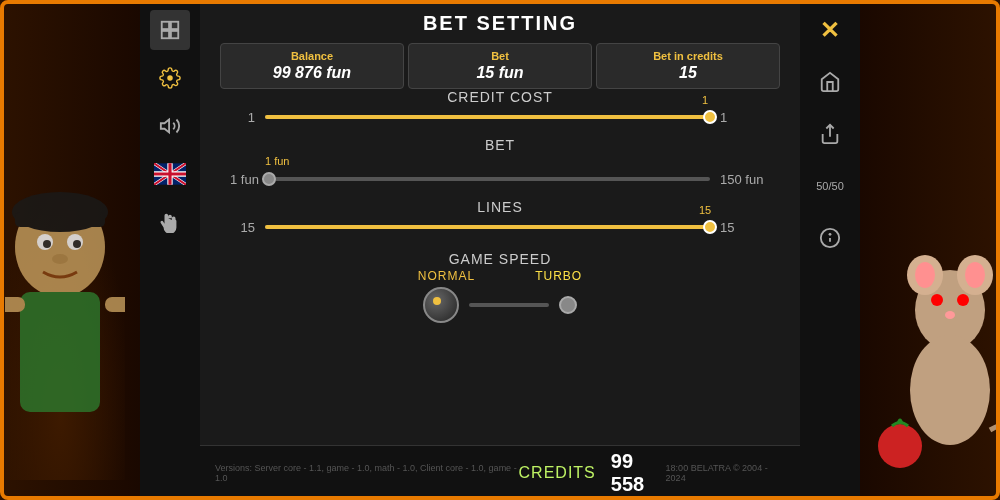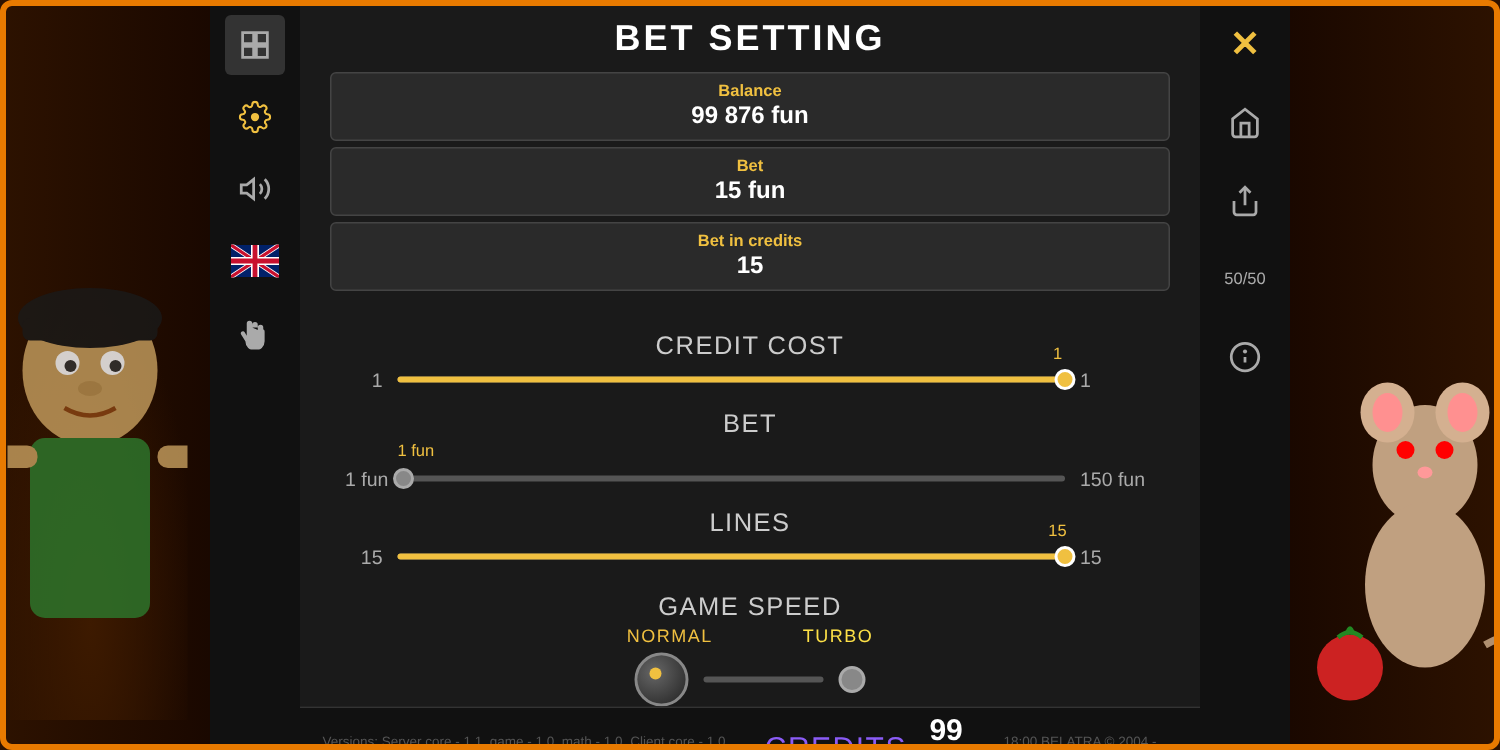--- a/index.html
+++ b/index.html
@@ -92,32 +92,31 @@
       background: #1a1a1a;
       display: flex;
       flex-direction: column;
       z-index: 5;
     }
 
     
     .bet-setting-title {
       text-align: center;
       color: white;
-      font-size: 24px;
+      font-size: 20px;
       font-weight: bold;
       padding: 12px 0 8px;
       letter-spacing: 2px;
     }
 
     
     .stats-row {
       display: flex;
-      margin: 0 20px 27px;
+      margin: 0 20px 0;
       gap: 4px;
-      flex-direction: column;
     }
 
     .stat-box {
       flex: 1;
       background: #2a2a2a;
       border: 1px solid #444;
       border-radius: 4px;
       text-align: center;
       padding: 6px 8px;
     }
@@ -126,35 +125,36 @@
       color: #f0c040;
       font-size: 11px;
       font-weight: bold;
     }
 
     .stat-value {
       color: white;
       font-size: 16px;
       font-weight: bold;
       margin-top: 2px;
+      font-style: italic;
     }
 
     
     .content-area {
       flex: 1;
       padding: 0 30px;
       display: flex;
       flex-direction: column;
       gap: 10px;
     }
 
     .section-label {
       text-align: center;
       color: #ccc;
-      font-size: 17px;
+      font-size: 14px;
       letter-spacing: 1px;
       margin-bottom: 2px;
     }
 
     
     .slider-container {
       display: flex;
       align-items: center;
       gap: 10px;
       position: relative;
@@ -310,22 +310,22 @@
       font-size: 9px;
     }
 
     .bottom-credits {
       display: flex;
       align-items: center;
       gap: 15px;
     }
 
     .credits-label {
-      color: #8b5cf6;
-      font-size: 20px;
+      color: #bef264;
+      font-size: 16px;
       letter-spacing: 1px;
     }
 
     .credits-value {
       color: white;
       font-size: 20px;
       font-weight: bold;
     }
 
     .bottom-copyright {

